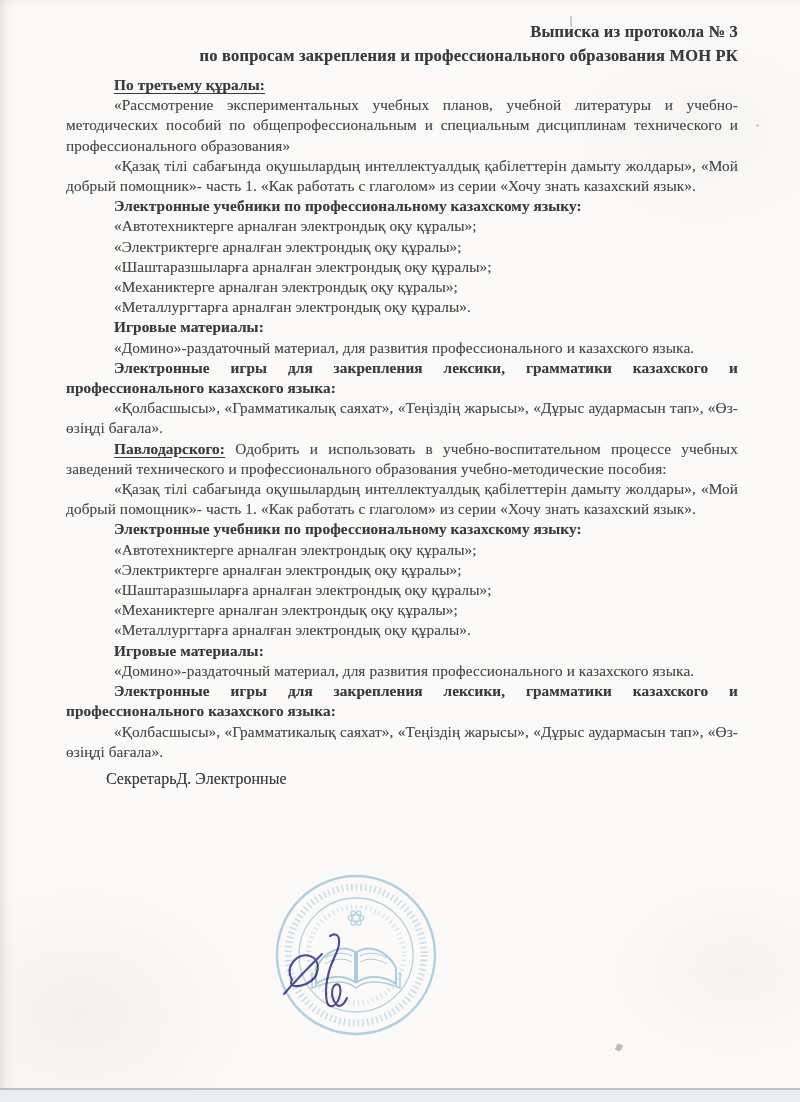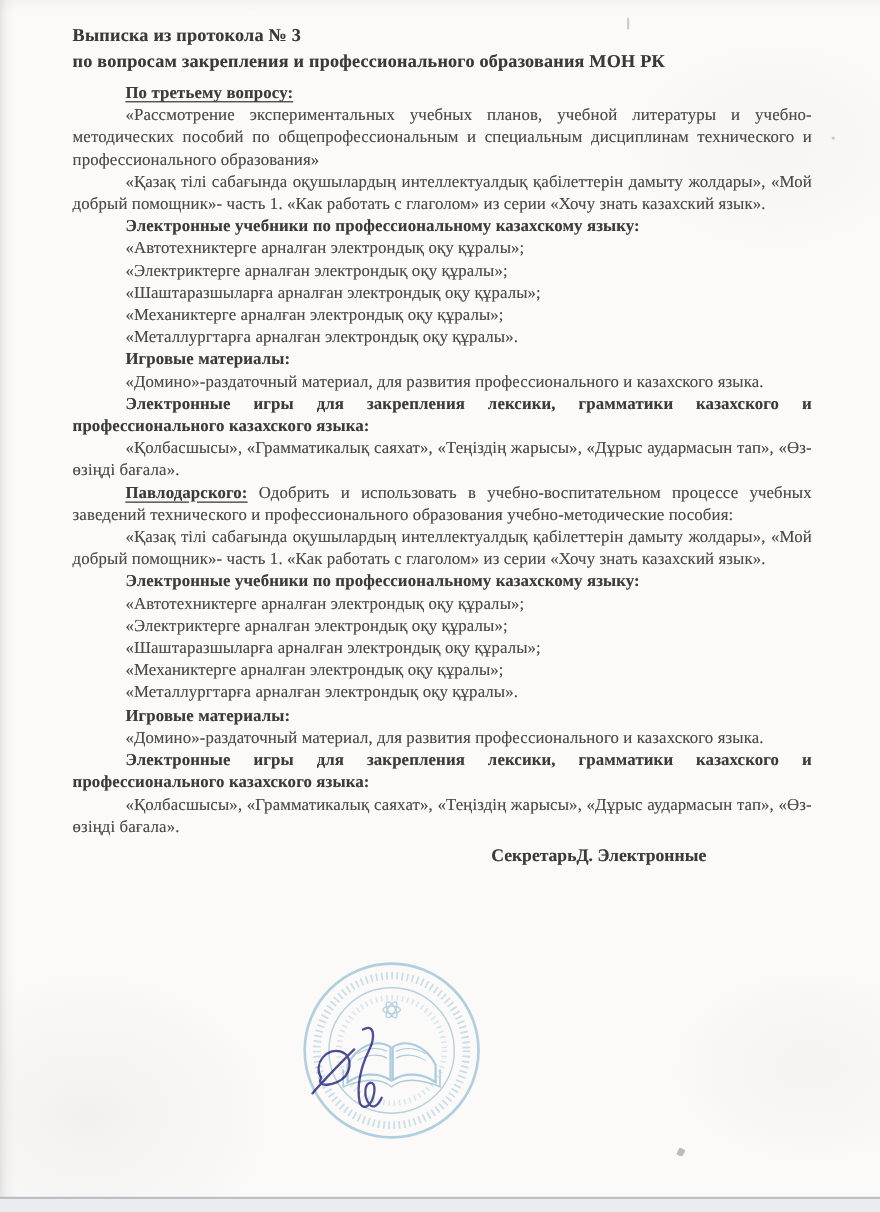--- a/index.html
+++ b/index.html
@@ -14,39 +14,39 @@
     color:#4a4a4a;
     background:
       radial-gradient(220px 160px at 88% 12%, rgba(205,200,195,.10), transparent 70%),
       radial-gradient(260px 200px at 10% 92%, rgba(190,186,182,.14), transparent 70%),
       radial-gradient(200px 140px at 92% 88%, rgba(196,192,188,.12), transparent 70%),
       linear-gradient(90deg, rgba(176,173,170,.28) 0px, rgba(176,173,170,.08) 6px, rgba(176,173,170,0) 14px),
       linear-gradient(180deg, rgba(210,207,203,.18) 0px, rgba(210,207,203,0) 10px),
       #fbfaf8;
   }
   .title{
-    text-align:left;font-weight:bold;color:#3a3a3a;
+    text-align:right;font-weight:bold;color:#3a3a3a;
     font-size:16.5px;line-height:23.5px;letter-spacing:.2px;
     margin-bottom:8px;
     text-shadow:0 0 .5px rgba(58,58,58,.55);
   }
   p{
     margin:0;font-size:15.3px;line-height:20.2px;
     text-align:justify;letter-spacing:.1px;
     text-shadow:0 0 .4px rgba(74,74,74,.45);
   }
   .ind{text-indent:48px;}
   .b{font-weight:bold;color:#3b3b3b;}
   .bu{font-weight:bold;color:#3b3b3b;text-decoration:underline;text-underline-offset:3px;}
   .noj{text-align:left;}
   .gap{margin-top:10px;}
   .footer-row{
-    position:relative;margin-top:8px;display:flex;justify-content:flex-end;
+    position:relative;margin-top:8px;display:flex;justify-content:flex-start;
     padding:0 96px 0 40px;
-    font-size:16px;font-weight:bold;color:#3b3b3b;
+    font-size:16px;font-weight:normal;color:#3b3b3b;
     text-shadow:0 0 .4px rgba(59,59,59,.5);
   }
   .stamp{
     position:absolute;left:273px;top:872px;width:166px;height:166px;
     opacity:.78;mix-blend-mode:multiply;pointer-events:none;
   }
   .signature{
     position:absolute;left:278px;top:928px;width:96px;height:92px;
     mix-blend-mode:multiply;pointer-events:none;
   }
@@ -59,21 +59,21 @@
 </head>
 <body>
 
 <div class="page">
 
   <div class="title">
     <div>Выписка из протокола № 3</div>
     <div>по вопросам закрепления и профессионального образования МОН РК</div>
   </div>
 
-  <p class="ind noj"><span class="bu">По третьему вопросу:</span></p>
+  <p class="ind noj"><span class="bu">По третьему құралы:</span></p>
 
   <p class="ind">«Рассмотрение экспериментальных учебных планов, учебной литературы и учебно-методических пособий по общепрофессиональным и специальным дисциплинам технического и профессионального образования»</p>
 
 
   <p class="ind">«Қазақ тілі сабағында оқушылардың интеллектуалдық қабілеттерін дамыту жолдары», «Мой добрый помощник»- часть 1. «Как работать с глаголом» из серии «Хочу знать казахский язык».</p>
 
   <p class="ind noj b">Электронные учебники по профессиональному казахскому языку:</p>
   <p class="ind noj">«Автотехниктерге арналған электрондық оқу құралы»;</p>
   <p class="ind noj">«Электриктерге арналған электрондық оқу құралы»;</p>
   <p class="ind noj">«Шаштаразшыларға арналған электрондық оқу құралы»;</p>

